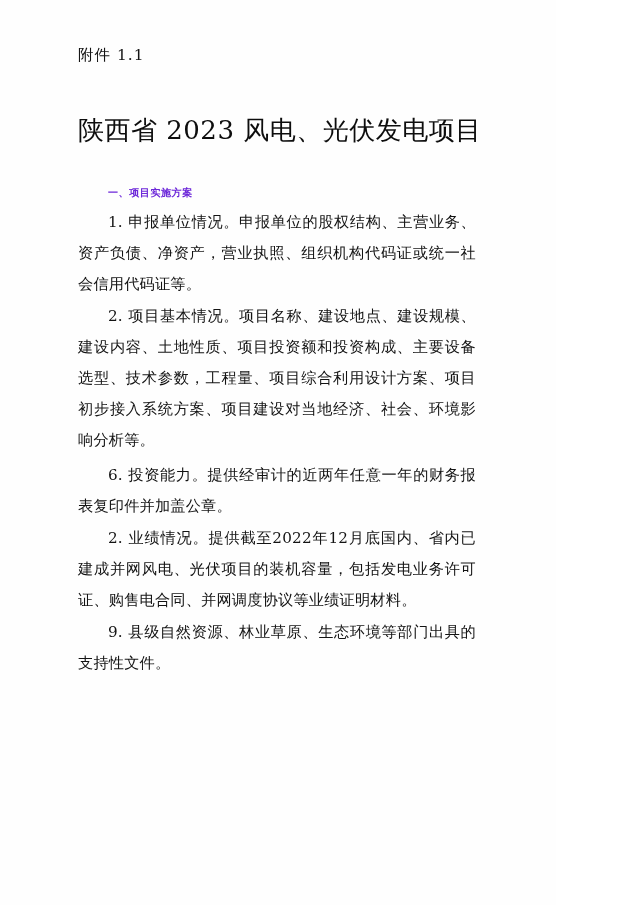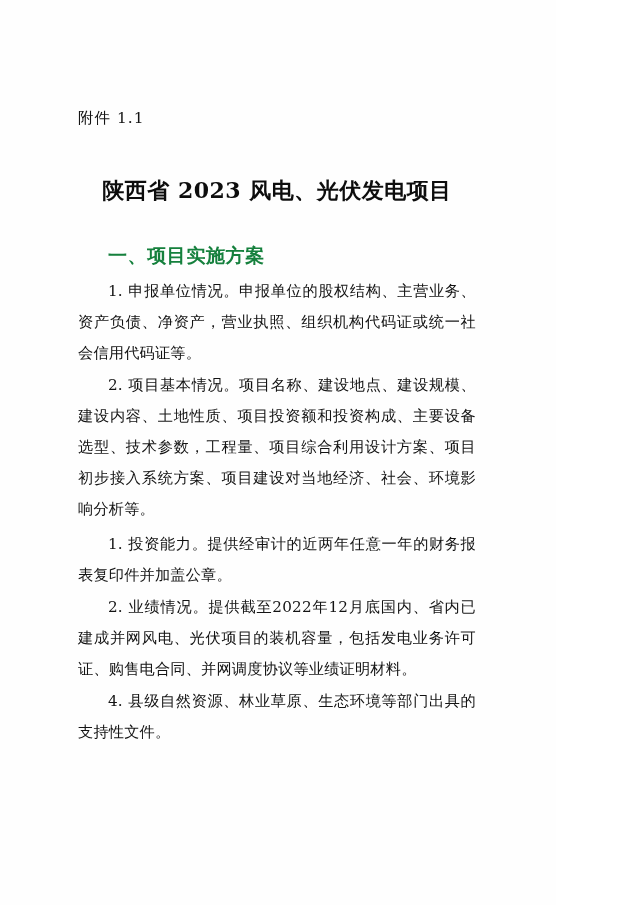--- a/index.html
+++ b/index.html
@@ -13,47 +13,47 @@
     font-family: "DejaVu Serif", "Liberation Serif", serif;
     color: #1a1a1a;
     overflow: hidden;
   }
   .page {
     position: relative;
     width: 556px;
     height: 905px;
     background: #fefefe;
     box-sizing: border-box;
-    padding: 108px 80px 0 78px;
+    padding: 45px 80px 0 78px;
   }
   .attachment-label {
     font-size: 15.5px;
     letter-spacing: 1px;
     color: #131313;
     margin: 0 0 44px 0;
     font-family: "DejaVu Serif", "Liberation Serif", serif;
   }
   .doc-title {
     text-align: center;
-    font-weight: bold;
-    font-size: 22px;
+    font-weight: normal;
+    font-size: 26px;
     line-height: 1.55;
     letter-spacing: 0.5px;
     color: #0d0d0d;
     margin: 0 0 36px 0;
   }
   .doc-title .line {
     display: block;
     white-space: nowrap;
   }
   .section-heading {
     font-weight: bold;
-    font-size: 19px;
+    font-size: 10px;
     letter-spacing: 0.6px;
-    color: #15803d;
+    color: #6d28d9;
     margin: 0 0 7px 0;
     text-indent: 30px;
   }
   .para {
     font-size: 15.2px;
     line-height: 2.04;
     color: #131313;
     margin: 0 0 1px 0;
     text-indent: 30px;
     text-align: justify;
@@ -75,18 +75,18 @@
     <span class="line">陕西省 2023 风电、光伏发电项目</span>
   </div>
 
   <div class="section-block">
     <div class="section-heading">一、项目实施方案</div>
     <p class="para">1. 申报单位情况。申报单位的股权结构、主营业务、资产负债、净资产，营业执照、组织机构代码证或统一社会信用代码证等。</p>
     <p class="para">2. 项目基本情况。项目名称、建设地点、建设规模、建设内容、土地性质、项目投资额和投资构成、主要设备选型、技术参数，工程量、项目综合利用设计方案、项目初步接入系统方案、项目建设对当地经济、社会、环境影响分析等。</p>
   </div>
 
   <div class="section-block">
-    <p class="para">1. 投资能力。提供经审计的近两年任意一年的财务报表复印件并加盖公章。</p>
+    <p class="para">6. 投资能力。提供经审计的近两年任意一年的财务报表复印件并加盖公章。</p>
     <p class="para">2. 业绩情况。提供截至2022年12月底国内、省内已建成并网风电、光伏项目的装机容量，包括发电业务许可证、购售电合同、并网调度协议等业绩证明材料。</p>
-    <p class="para">4. 县级自然资源、林业草原、生态环境等部门出具的支持性文件。</p>
+    <p class="para">9. 县级自然资源、林业草原、生态环境等部门出具的支持性文件。</p>
   </div>
 
 </div>
 
 </body></html>

